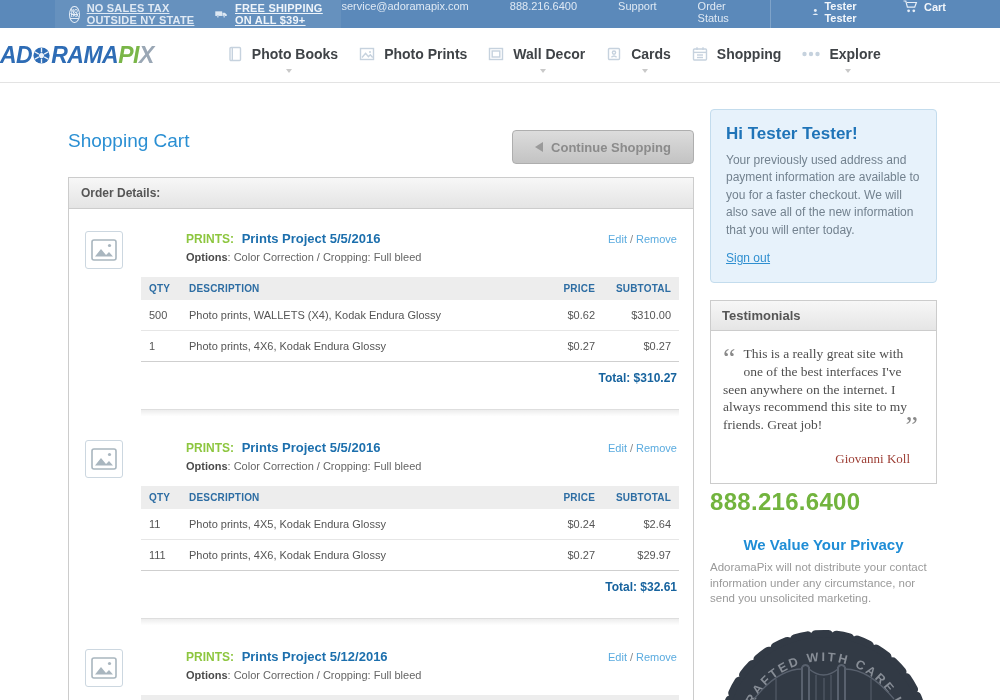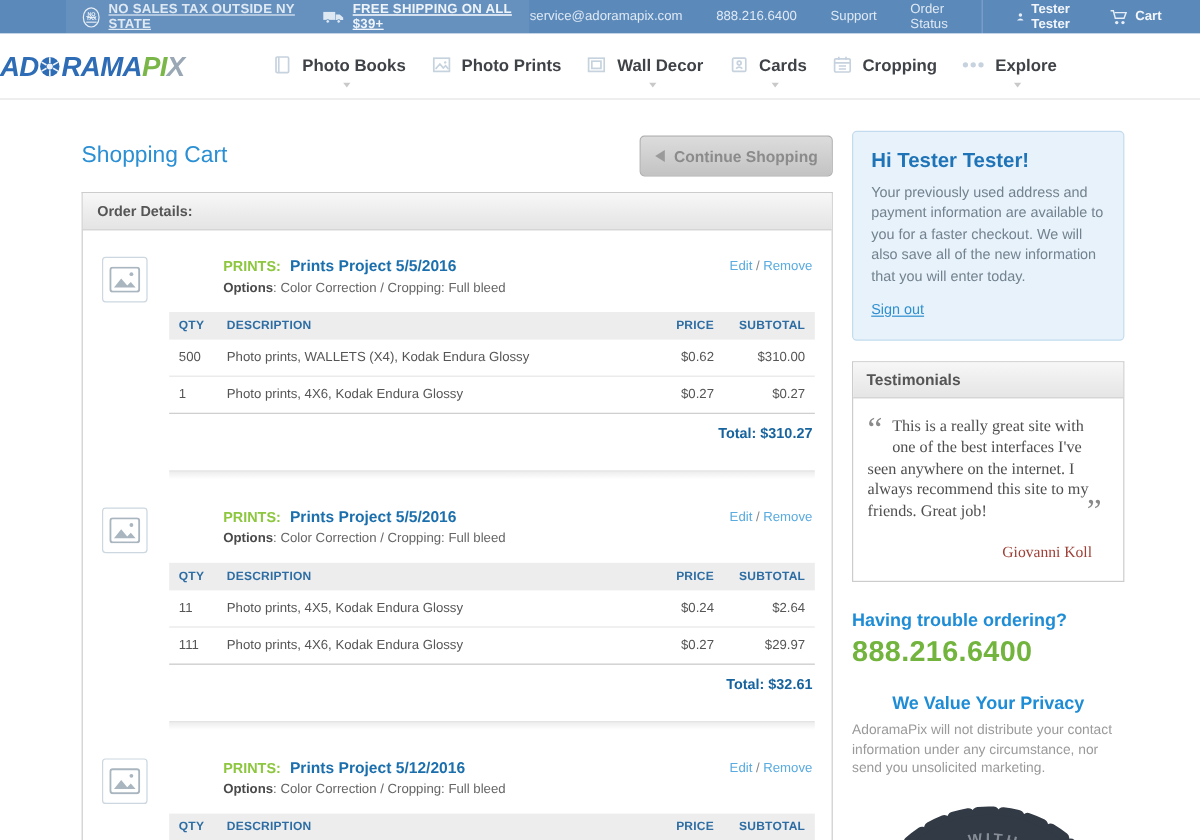--- a/index.html
+++ b/index.html
@@ -9,21 +9,21 @@
 
   
   .topbar { height:28px; background:#5b89ba; display:flex; align-items:center; color:#dfe9f4; font-size:11px; }
   .topbar .promo-wrap { display:flex; align-items:center; gap:18px; height:28px; margin-left:55px;
       background:rgba(255,255,255,0.07); padding:0 14px; }
   .promo { display:flex; align-items:center; gap:7px; font-weight:bold; letter-spacing:.2px;text-decoration:underline; }
   .notax-circ { width:17px; height:17px; border:1.5px solid #e6eef7; border-radius:50%;
       display:flex; flex-direction:column; align-items:center; justify-content:center; line-height:1; }
   .notax-circ b { font-size:4.5px; color:#eef4fa; letter-spacing:0; }
   .shipping-link { color:#eef4fa; text-decoration:underline; font-weight:bold; cursor:pointer; }
-  .topbar-right { margin-left:auto; display:flex; align-items:center; gap:28px; padding-right:32px; }
+  .topbar-right { margin-left:auto; display:flex; align-items:flex-start; gap:41px; padding-right:54px; }
   .topbar-right .tb-item { cursor:pointer; }
   .tb-sep { width:1px; height:28px; background:rgba(255,255,255,0.22); }
   .tb-user, .tb-cart { display:flex; align-items:center; gap:6px; color:#f2f6fb; font-weight:bold; cursor:pointer; }
 
   
   .navbar { height:55px; background:#fff; border-bottom:1px solid #e3e3e3; display:flex; align-items:center; }
   .logo { display:flex; align-items:center; cursor:pointer; }
   .logo .lg { font-style:italic; font-weight:bold; font-size:23px; letter-spacing:-0.5px; }
   .lg-blue { color:#2e6cb5; }
   .lg-green { color:#7ab648; }
@@ -35,25 +35,25 @@
   .nav-item svg { display:block; }
   .caret { position:absolute; bottom:-8px; left:50%; margin-left:4px; width:0; height:0;
       border-left:3px solid transparent; border-right:3px solid transparent; border-top:4px solid #c9c9c9; }
 
   
   .content { display:flex; padding-left:68px; }
   .main-col { width:626px; }
   .side-col { width:227px; margin-left:16px; margin-top:26px; }
 
   
-  .page-head { display:flex; align-items:center; margin-top:30px;gap:44px; }
+  .page-head { display:flex; margin-top:47px;gap:44px; }
   .page-title { font-size:19px; color:#2a8fd3; }
   .head-buttons { margin-left:auto; display:flex; gap:9px; }
   .btn { border-radius:4px; font-weight:bold; font-size:13px; display:flex; align-items:center; justify-content:center; cursor:pointer; }
-  .btn-continue { width:161px; height:34px; color:#8b8b8b; border:1px solid #aeaeae;
+  .btn-continue { width:182px; height:34px; color:#8b8b8b; border:1px solid #aeaeae;
       background:linear-gradient(180deg,#dcdcdc,#c3c3c3); gap:8px; }
   .back-arrow { width:0; height:0; border-top:5px solid transparent; border-bottom:5px solid transparent; border-right:8px solid #9a9a9a; }
   .btn-checkout { width:208px; height:36px; color:#fff; border:1px solid #2b71a7; letter-spacing:.3px;
       background:linear-gradient(180deg,#63b2e2 0%,#3a8cc6 55%,#2e7cb8 100%);
       box-shadow:inset 0 1px 0 rgba(255,255,255,.35), inset 0 -3px 0 rgba(0,40,80,.25); }
 
   
   .order-panel { margin-top:13px; border:1px solid #ccc; border-bottom:none; background:#fff; }
   .panel-header { background:linear-gradient(180deg,#f7f7f7,#e4e4e4); border-bottom:1px solid #ccc;
       padding:8px 12px; font-size:12px; font-weight:bold; color:#555; }
@@ -206,21 +206,21 @@
       </div>
       <div class="nav-item">
         <svg width="18" height="18" viewBox="0 0 18 18" fill="none" stroke="#c6d2de" stroke-width="1.4">
           <rect x="2.5" y="4" width="13" height="11" rx="1"></rect>
           <line x1="2.5" y1="7.4" x2="15.5" y2="7.4"></line>
           <line x1="6" y1="2.3" x2="6" y2="5"></line>
           <line x1="12" y1="2.3" x2="12" y2="5"></line>
           <line x1="6" y1="10" x2="12" y2="10"></line>
           <line x1="6" y1="12.5" x2="12" y2="12.5"></line>
         </svg>
-        <span>Cropping</span>
+        <span>Shopping</span>
       </div>
       <div class="nav-item">
         <svg width="20" height="18" viewBox="0 0 20 18">
           <circle cx="3.5" cy="9" r="2.2" fill="#c6d2de"></circle>
           <circle cx="10" cy="9" r="2.2" fill="#c6d2de"></circle>
           <circle cx="16.5" cy="9" r="2.2" fill="#c6d2de"></circle>
         </svg>
         <span>Explore</span>
         <span class="caret"></span>
       </div>
@@ -367,21 +367,20 @@
       </div>
 
       <div class="testimonials">
         <div class="testi-header">Testimonials</div>
         <div class="testi-body">
           <span class="q-open">“</span><span>This is a really great site with one of the best interfaces I've seen anywhere on the internet. I always recommend this site to my friends. Great job!</span><span class="q-close">”</span>
           <div class="testi-author">Giovanni Koll</div>
         </div>
       </div>
 
-      <div class="help-title">Having trouble ordering?</div>
       <div class="help-phone">888.216.6400</div>
 
       <div class="privacy-title">We Value Your Privacy</div>
       <div class="privacy-body">AdoramaPix will not distribute your contact information under any circumstance, nor send you unsolicited marketing.</div>
 
       <div class="badge-wrap">
         <svg width="216" height="84" viewBox="0 0 216 84">
           <circle cx="108" cy="112" r="100" fill="none" stroke="#323a45" stroke-width="10" stroke-dasharray="13 8" stroke-linecap="round"></circle>
           <circle cx="108" cy="112" r="98" fill="#323a45"></circle>
           <path id="badge-arc" d="M 28 118 A 80 80 0 0 1 188 118" fill="none"></path>

